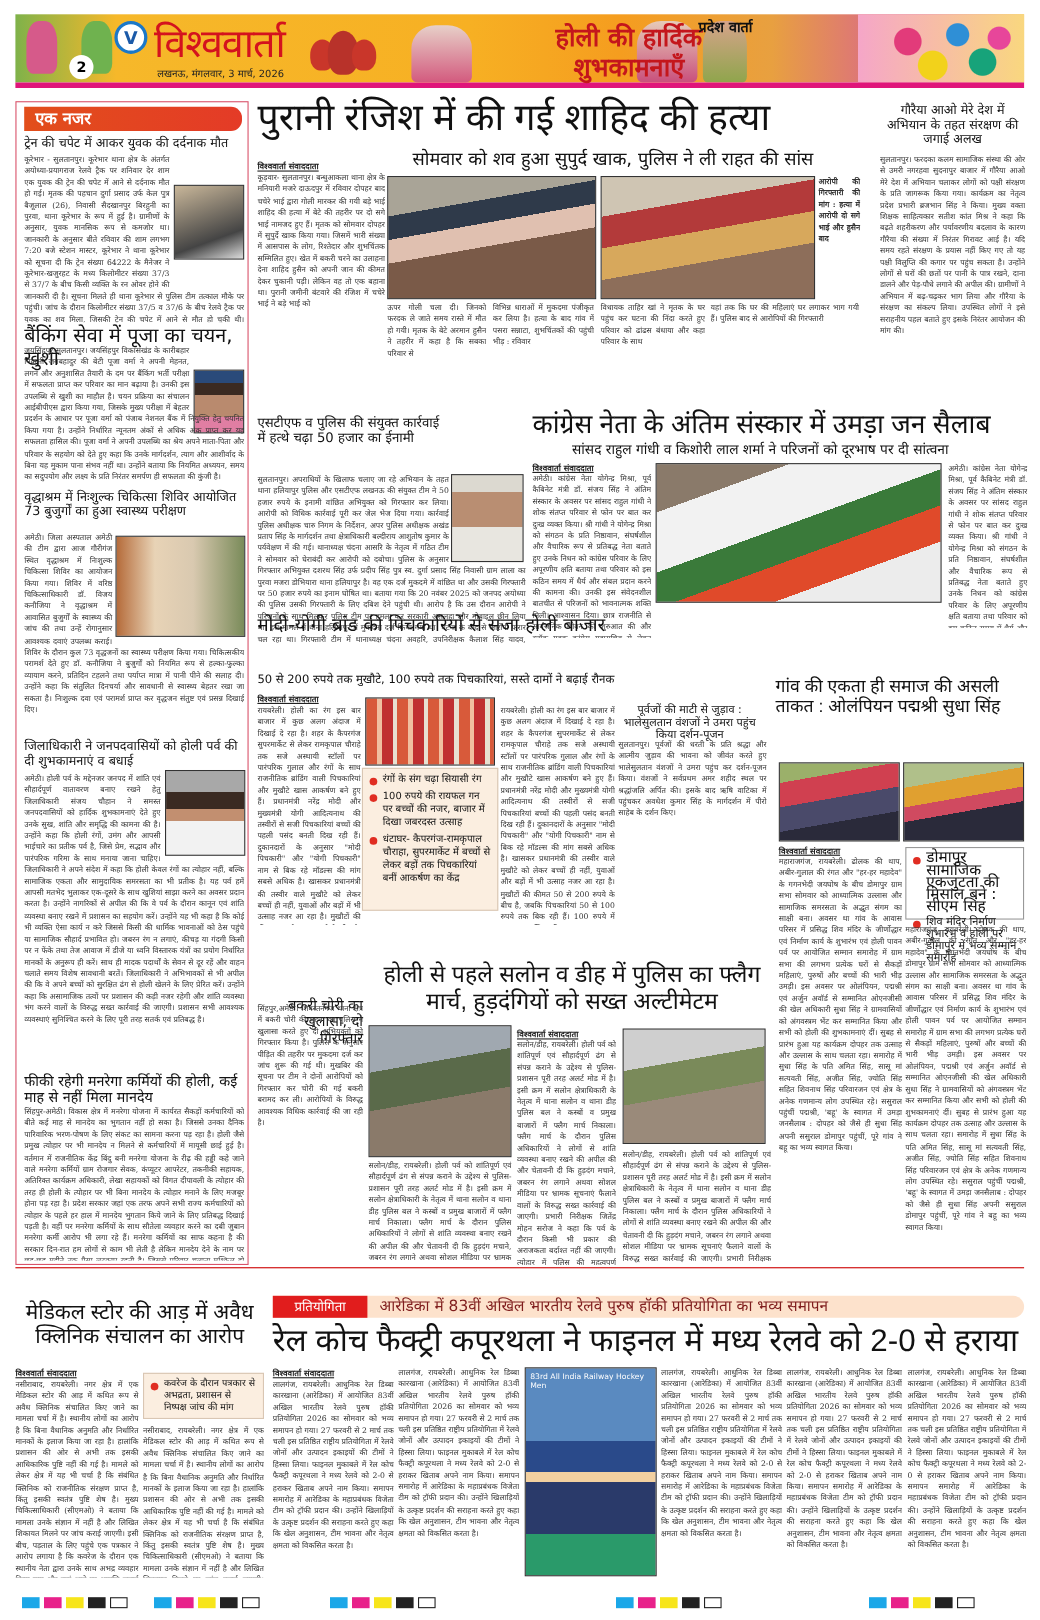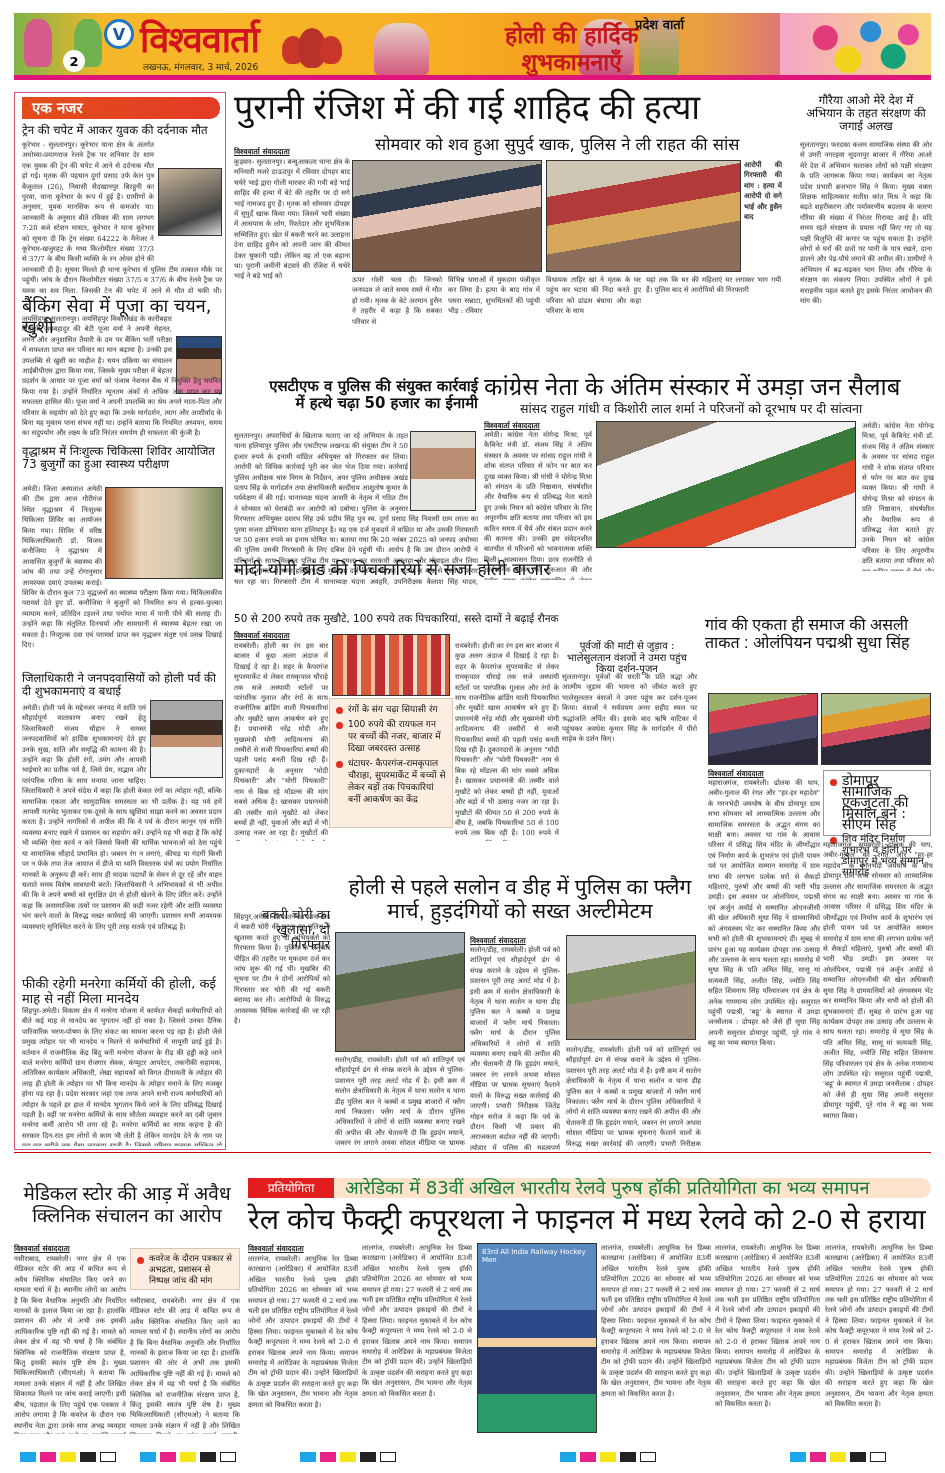--- a/index.html
+++ b/index.html
@@ -1,42 +1,42 @@
 <!DOCTYPE html>
 <html><head>
 <meta charset="utf-8">
 <style>
 *{box-sizing:border-box;margin:0;padding:0}
 body{width:945px;height:1473px;background:#fff;font-family:"DejaVu Sans",sans-serif;color:#1a1a1a;position:relative;overflow:hidden}
 .abs{position:absolute}
 .masthead{left:14px;top:13px;width:917px;height:62px;background:linear-gradient(90deg,#7fb24a 0%,#f6b82a 10%,#f7b023 45%,#f59d1f 60%,#e8a040 75%,#d65a9b 90%,#f1c04a 100%);overflow:hidden}
 .masthead-bar{left:14px;top:75px;width:917px;height:5px;background:#e0157a}
 .logo-circle{left:104px;top:19px;width:30px;height:30px;border-radius:50%;background:#fff;border:3px solid #1b78c8;display:flex;align-items:center;justify-content:center;font-weight:bold;color:#1b5aa8;font-size:16px}
-.brand{left:140px;top:14px;font-size:36px;font-weight:bold;color:#d4121e;font-family:"DejaVu Serif",serif;letter-spacing:-1px}
+.brand{left:140px;top:14px;font-size:36px;font-weight:normal;color:#d4121e;font-family:"DejaVu Serif",serif;letter-spacing:-1px}
 .page-no{left:63px;top:50px;width:22px;height:22px;border-radius:50%;background:#fff;color:#000;font-size:13px;font-weight:bold;display:flex;align-items:center;justify-content:center}
 .dateline{left:143px;top:60px;font-size:9px;color:#222}
 .pots{left:282px;top:18px;width:60px;height:52px}
 .pot{position:absolute;border-radius:50% 50% 40% 40%;background:#c9362a}
 .holi-greet{left:505px;top:22px;font-size:23px;font-weight:bold;color:#c4161c;line-height:27px;text-align:center}
 .section-tag{left:635px;top:15px;font-size:13px;color:#111;font-weight:bold}
 .colors-img{left:780px;top:13px;width:151px;height:62px;background:radial-gradient(circle at 30% 40%,#e23b7a 0 12px,transparent 13px),radial-gradient(circle at 60% 30%,#2f8fd6 0 10px,transparent 11px),radial-gradient(circle at 45% 75%,#f2d21b 0 13px,transparent 14px),radial-gradient(circle at 75% 70%,#17a37a 0 12px,transparent 13px),radial-gradient(circle at 85% 35%,#e7469a 0 10px,transparent 11px),linear-gradient(90deg,#f5a6c8,#f9d77f)}
 .people{position:absolute;border-radius:40% 40% 10% 10%}
 .left-col{left:14px;top:92px;width:212px;height:1058px;border:1.5px solid #d9536a}
 .ek-najar{left:22px;top:97px;width:198px;height:22px;background:linear-gradient(90deg,#e24e1b,#e43b27);border-radius:0 10px 10px 0;color:#fff;font-weight:bold;font-size:15px;padding-left:10px;line-height:22px}
 .hl{position:absolute;color:#111;line-height:1.15}
 .body-text{position:absolute;font-size:7px;line-height:10.4px;color:#333;text-align:justify;overflow:hidden;font-family:"DejaVu Serif",serif}
 .photo{position:absolute;border:1px solid #333;overflow:hidden}
 .redbar{position:absolute;left:14px;top:1152px;width:917px;height:1px;background:#c00}
 .byline{position:absolute;font-size:7.5px;font-weight:bold;text-decoration:underline;color:#222}
 .bullet-box{position:absolute;background:#fbeee0;border:1px solid #d9c6b3;padding:4px 6px}
 .bullet{font-size:10px;line-height:15px;color:#111;padding-left:12px;position:relative;margin-bottom:3px}
 .bullet::before{content:"";position:absolute;left:0;top:4px;width:7px;height:7px;border-radius:50%;background:#e02d22}
 .tag-pill{left:248px;top:1178px;width:683px;height:20px;background:#fde2cc;border-radius:0 10px 10px 0}
 .tag-red{left:248px;top:1178px;width:86px;height:20px;background:#e11d1d;color:#fff;font-size:12px;line-height:20px;text-align:center}
-.tag-text{left:345px;top:1178px;font-size:18px;line-height:20px;color:#15803d}
+.tag-text{left:345px;top:1178px;font-size:14px;line-height:20px;color:#7f1d1d}
 .regmarks{position:absolute;display:flex;gap:4px}
 .regmarks span{width:16px;height:10px;display:block}
 </style>
 </head>
 <body>
 
 <div class="abs masthead">
   <div class="people" style="left:10px;top:6px;width:28px;height:48px;background:#d65a8a;border-radius:40% 40% 20% 20%"></div>
   <div class="people" style="left:60px;top:6px;width:28px;height:48px;background:#6fb24f;border-radius:40% 40% 20% 20%"></div>
   <div class="people" style="left:360px;top:10px;width:55px;height:52px;background:linear-gradient(#e7d0c8,#d35a7e)"></div>
@@ -82,29 +82,29 @@
 <div class="hl" style="left:22px;top:977px;width:200px;font-size:13px">फीकी रहेगी मनरेगा कर्मियों की होली, कई माह से नहीं मिला मानदेय</div>
 <div class="body-text" style="left:22px;top:1006px;width:200px;height:140px">सिंहपुर-अमेठी। विकास क्षेत्र में मनरेगा योजना में कार्यरत सैकड़ों कर्मचारियों को बीते कई माह से मानदेय का भुगतान नहीं हो सका है। जिससे उनका दैनिक पारिवारिक भरण-पोषण के लिए संकट का सामना करना पड़ रहा है। होली जैसे प्रमुख त्योहार पर भी मानदेय न मिलने से कर्मचारियों में मायूसी छाई हुई है। वर्तमान में राजनीतिक केंद्र बिंदु बनी मनरेगा योजना के रीढ़ की हड्डी कहे जाने वाले मनरेगा कर्मियों ग्राम रोजगार सेवक, कंप्यूटर आपरेटर, तकनीकी सहायक, अतिरिक्त कार्यक्रम अधिकारी, लेखा सहायकों को विगत दीपावली के त्योहार की तरह ही होली के त्योहार पर भी बिना मानदेय के त्योहार मनाने के लिए मजबूर होना पड़ रहा है। प्रदेश सरकार जहां एक तरफ अपने सभी राज्य कर्मचारियों को त्योहार के पहले हर हाल में मानदेय भुगतान किये जाने के लिए प्रतिबद्ध दिखाई पड़ती है। वहीं पर मनरेगा कर्मियों के साथ सौतेला व्यवहार करने का दबी जुबान मनरेगा कर्मी आरोप भी लगा रहे हैं। मनरेगा कर्मियों का साफ कहना है की सरकार दिन-रात हम लोगों से काम भी लेती है लेकिन मानदेय देने के नाम पर छह-छह महीने तक पैसा लटकाए रहती है। जिससे परिवार चलाना मुश्किल हो गया है। मानदेय भुगतान के संबंध में जब डीसी मनरेगा अमेठी से बात की गई तो वो भी कुछ अस्पष्ट जानकारी नहीं दे सके।</div>
 
 <div class="hl" style="left:234px;top:88px;width:560px;font-size:34px;font-family:'Liberation Sans',sans-serif">पुरानी रंजिश में की गई शाहिद की हत्या</div>
 <div class="hl" style="left:375px;top:136px;width:420px;font-size:16.5px;font-weight:normal">सोमवार को शव हुआ सुपुर्द खाक, पुलिस ने ली राहत की सांस</div>
 <div class="byline" style="left:234px;top:146px">विश्ववार्ता संवाददाता</div>
 <div class="body-text" style="left:234px;top:157px;width:116px;height:290px">कूड़वार- सुलतानपुर। बन्धुआकला थाना क्षेत्र के मनियारी मजरे दाऊदपुर में रविवार दोपहर बाद चचेरे भाई द्वारा गोली मारकर की गयी बड़े भाई शाहिद की हत्या में बेटे की तहरीर पर दो सगे भाई नामजद हुए हैं। मृतक को सोमवार दोपहर में सुपुर्दे खाक किया गया। जिसमें भारी संख्या में आसपास के लोग, रिश्तेदार और शुभचिंतक सम्मिलित हुए। खेत में बकरी चरने का उलाहना देना शाहिद हुसैन को अपनी जान की कीमत देकर चुकानी पड़ी। लेकिन वह तो एक बहाना था। पुरानी जमीनी बंटवारे की रंजिश में चचेरे भाई ने बड़े भाई को</div>
 <div class="photo" style="left:352px;top:160px;width:190px;height:112px;background:linear-gradient(170deg,#a9a497 0 25%,#2f3a4a 25% 40%,#e0c0b0 40% 55%,#7a5a48 55%)"></div>
 <div class="photo" style="left:546px;top:160px;width:195px;height:112px;background:linear-gradient(170deg,#cfc5b3 0 25%,#b33a3a 25% 45%,#d7a85c 45% 65%,#8d6e5a 65%)"></div>
 <div class="body-text" style="left:744px;top:160px;width:38px;height:105px;font-weight:bold">आरोपी की गिरफ्तारी की मांग : हत्या में आरोपी दो सगे भाई और हुसैन बाद</div>
-<div class="body-text" style="left:352px;top:275px;width:90px;height:175px">ऊपर गोली चला दी। जिनको जनपदव ले जाते समय रास्ते में मौत हो गयी। मृतक के बेटे अरमान हुसैन ने तहरीर में कहा है कि सबका परिवार से</div>
+<div class="body-text" style="left:352px;top:275px;width:90px;height:175px">ऊपर गोली चला दी। जिनको फरदक ले जाते समय रास्ते में मौत हो गयी। मृतक के बेटे अरमान हुसैन ने तहरीर में कहा है कि सबका परिवार से</div>
 <div class="body-text" style="left:448px;top:275px;width:92px;height:175px">विभिन्न धाराओं में मुकदमा पंजीकृत कर लिया है। हत्या के बाद गांव में पसरा सन्नाटा, शुभचिंतकों की पहुंची भीड़ : रविवार</div>
 <div class="body-text" style="left:546px;top:275px;width:95px;height:175px">विधायक ताहिर खां ने मृतक के घर पहुंच कर घटना की निंदा करते हुए परिवार को ढांढस बंधाया और कहा परिवार के साथ</div>
 <div class="body-text" style="left:646px;top:275px;width:135px;height:175px">यहां तक कि घर की महिलाएं घर लगाकर भाग गयी हैं। पुलिस बाद से आरोपियों की गिरफ्तारी</div>
 
 <div class="hl" style="left:800px;top:94px;width:132px;font-size:11.5px;font-weight:normal;text-align:center">गौरैया आओ मेरे देश में अभियान के तहत संरक्षण की जगाई अलख</div>
 <div class="body-text" style="left:800px;top:140px;width:132px;height:200px">सुलतानपुर। फरदका कलम सामाजिक संस्था की ओर से उमरी नगरहवा सुदनापुर बाजार में गौरैया आओ मेरे देश में अभियान चलाकर लोगों को पक्षी संरक्षण के प्रति जागरूक किया गया। कार्यक्रम का नेतृत्व प्रदेश प्रभारी ब्रजभान सिंह ने किया। मुख्य वक्ता शिक्षक साहित्यकार सतीश कांत मिश्र ने कहा कि बढ़ते शहरीकरण और पर्यावरणीय बदलाव के कारण गौरैया की संख्या में निरंतर गिरावट आई है। यदि समय रहते संरक्षण के प्रयास नहीं किए गए तो यह पक्षी विलुप्ति की कगार पर पहुंच सकता है। उन्होंने लोगों से घरों की छतों पर पानी के पात्र रखने, दाना डालने और पेड़-पौधे लगाने की अपील की। ग्रामीणों ने अभियान में बढ़-चढ़कर भाग लिया और गौरैया के संरक्षण का संकल्प लिया। उपस्थित लोगों ने इसे सराहनीय पहल बताते हुए इसके निरंतर आयोजन की मांग की।</div>
 
-<div class="hl" style="left:234px;top:378px;width:244px;font-size:15px;font-weight:bold;text-align:right">
+<div class="hl" style="left:234px;top:378px;width:244px;font-size:12px;font-weight:normal;text-align:left">
   <div>एसटीएफ व पुलिस की संयुक्त कार्रवाई</div>
   <div>में हत्थे चढ़ा 50 हजार का ईनामी</div>
 </div>
 <div class="photo" style="left:410px;top:431px;width:66px;height:80px;background:linear-gradient(#dcd9d0 0 20%,#b98e72 20% 60%,#e8e6e0 60%)"></div>
 <div class="body-text" style="left:234px;top:431px;width:244px;height:155px"><span style="float:right;width:70px;height:80px"></span><span>सुलतानपुर। अपराधियों के खिलाफ चलाए जा रहे अभियान के तहत थाना हलियापुर पुलिस और एसटीएफ लखनऊ की संयुक्त टीम ने 50 हजार रुपये के इनामी वांछित अभियुक्त को गिरफ्तार कर लिया। आरोपी को विधिक कार्रवाई पूरी कर जेल भेज दिया गया। कार्रवाई पुलिस अधीक्षक चारु निगम के निर्देशन, अपर पुलिस अधीक्षक अखंड प्रताप सिंह के मार्गदर्शन तथा क्षेत्राधिकारी बल्दीराय आशुतोष कुमार के पर्यवेक्षण में की गई। थानाध्यक्ष चंदना आसरि के नेतृत्व में गठित टीम ने सोमवार को घेराबंदी कर आरोपी को दबोचा। पुलिस के अनुसार गिरफ्तार अभियुक्त दशरथ सिंह उर्फ प्रदीप सिंह पुत्र स्व. दुर्गा प्रसाद सिंह निवासी ग्राम लाला का पुरवा मजरा डोभियारा थाना हलियापुर है। वह एक दर्ज मुकदमे में वांछित था और उसकी गिरफ्तारी पर 50 हजार रुपये का इनाम घोषित था। बताया गया कि 20 नवंबर 2025 को जनपद अयोध्या की पुलिस उसकी गिरफ्तारी के लिए दबिश देने पहुंची थी। आरोप है कि उस दौरान आरोपी ने परिजनों के साथ मिलकर पुलिस टीम पर हमला कर सरकारी असलहा और मोबाइल छीन लिया था। इस मामले में थाना हलियापुर में मुकदमा दर्ज किया गया था। घटना के बाद से आरोपी फरार चल रहा था। गिरफ्तारी टीम में थानाध्यक्ष चंदना अवहरि, उपनिरीक्षक कैलाश सिंह यादव, उपनिरीक्षक शैलेन्द्र सिंह, कांस्टेबल प्रेम सिंह स्वामी, कांस्टेबल अनूप कुमार तथा एसटीएफ के उपनिरीक्षक फैजुद्दीन सिद्दीकी, हेड कांस्टेबल शैलेन्द्र उपाध्याय, हेड कांस्टेबल सुनील मिश्रा व कांस्टेबल सुधीर कुमार ने मुख्य भूमिका निभाई।</span></div>
 
 <div class="hl" style="left:484px;top:373px;width:450px;font-size:24px;font-family:'Liberation Sans',sans-serif">कांग्रेस नेता के अंतिम संस्कार में उमड़ा जन सैलाब</div>
 <div class="hl" style="left:520px;top:402px;width:420px;font-size:12.5px;font-weight:normal">सांसद राहुल गांधी व किशोरी लाल शर्मा ने परिजनों को दूरभाष पर दी सांत्वना</div>
 <div class="byline" style="left:484px;top:420px">विश्ववार्ता संवाददाता</div>
 <div class="photo" style="left:596px;top:421px;width:260px;height:127px;background:linear-gradient(160deg,#8a7a6a 0 20%,#f2f2f2 20% 45%,#3a7a3a 45% 60%,#e04a2a 60% 75%,#ececec 75%)"></div>

